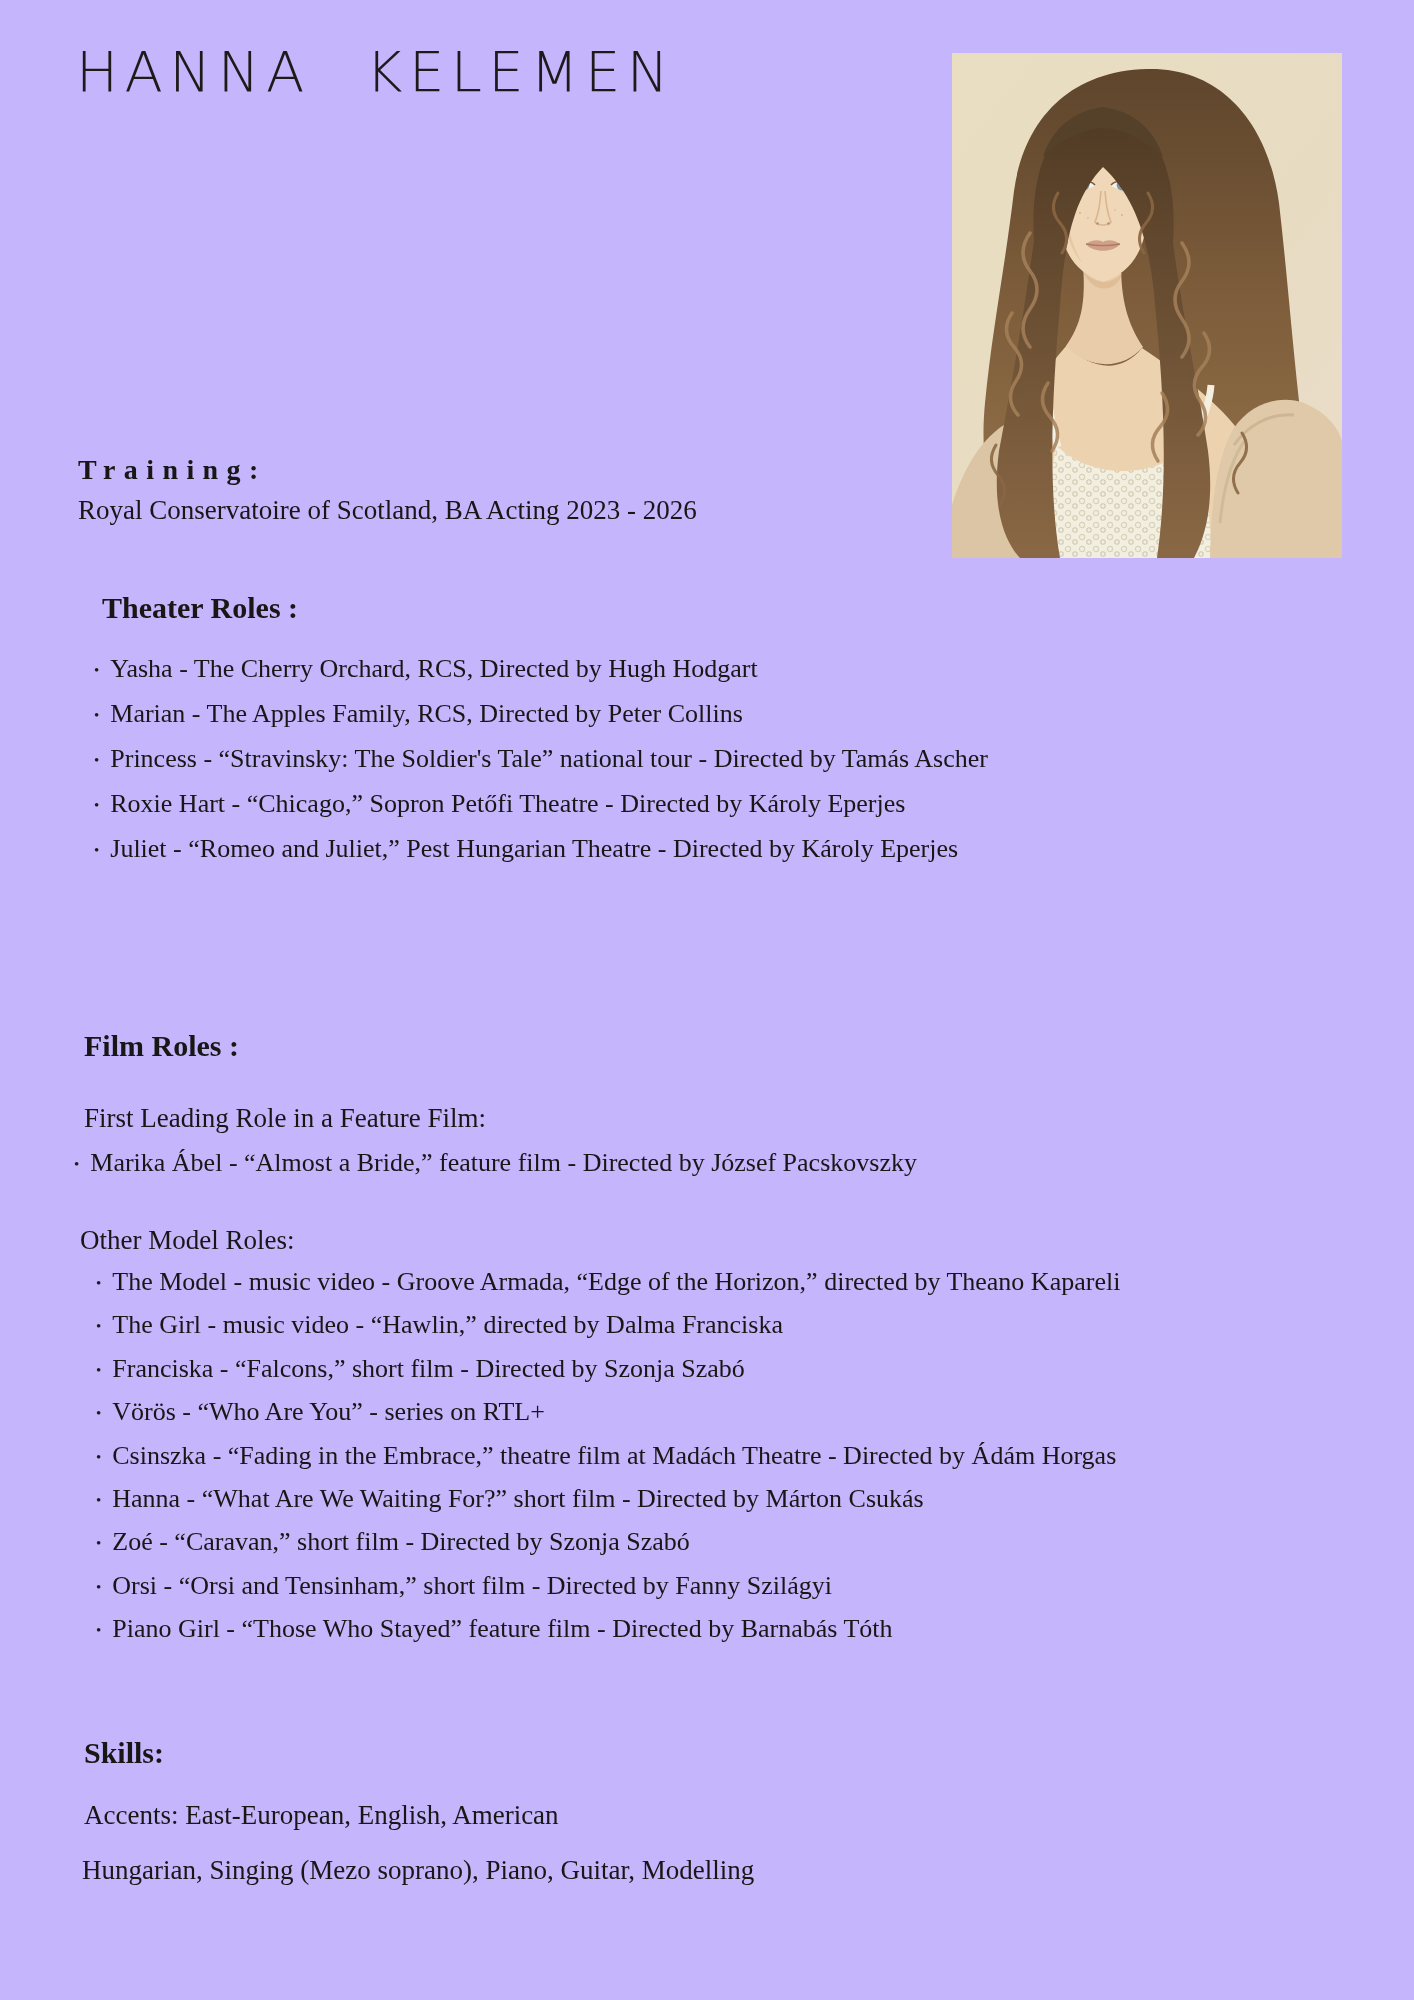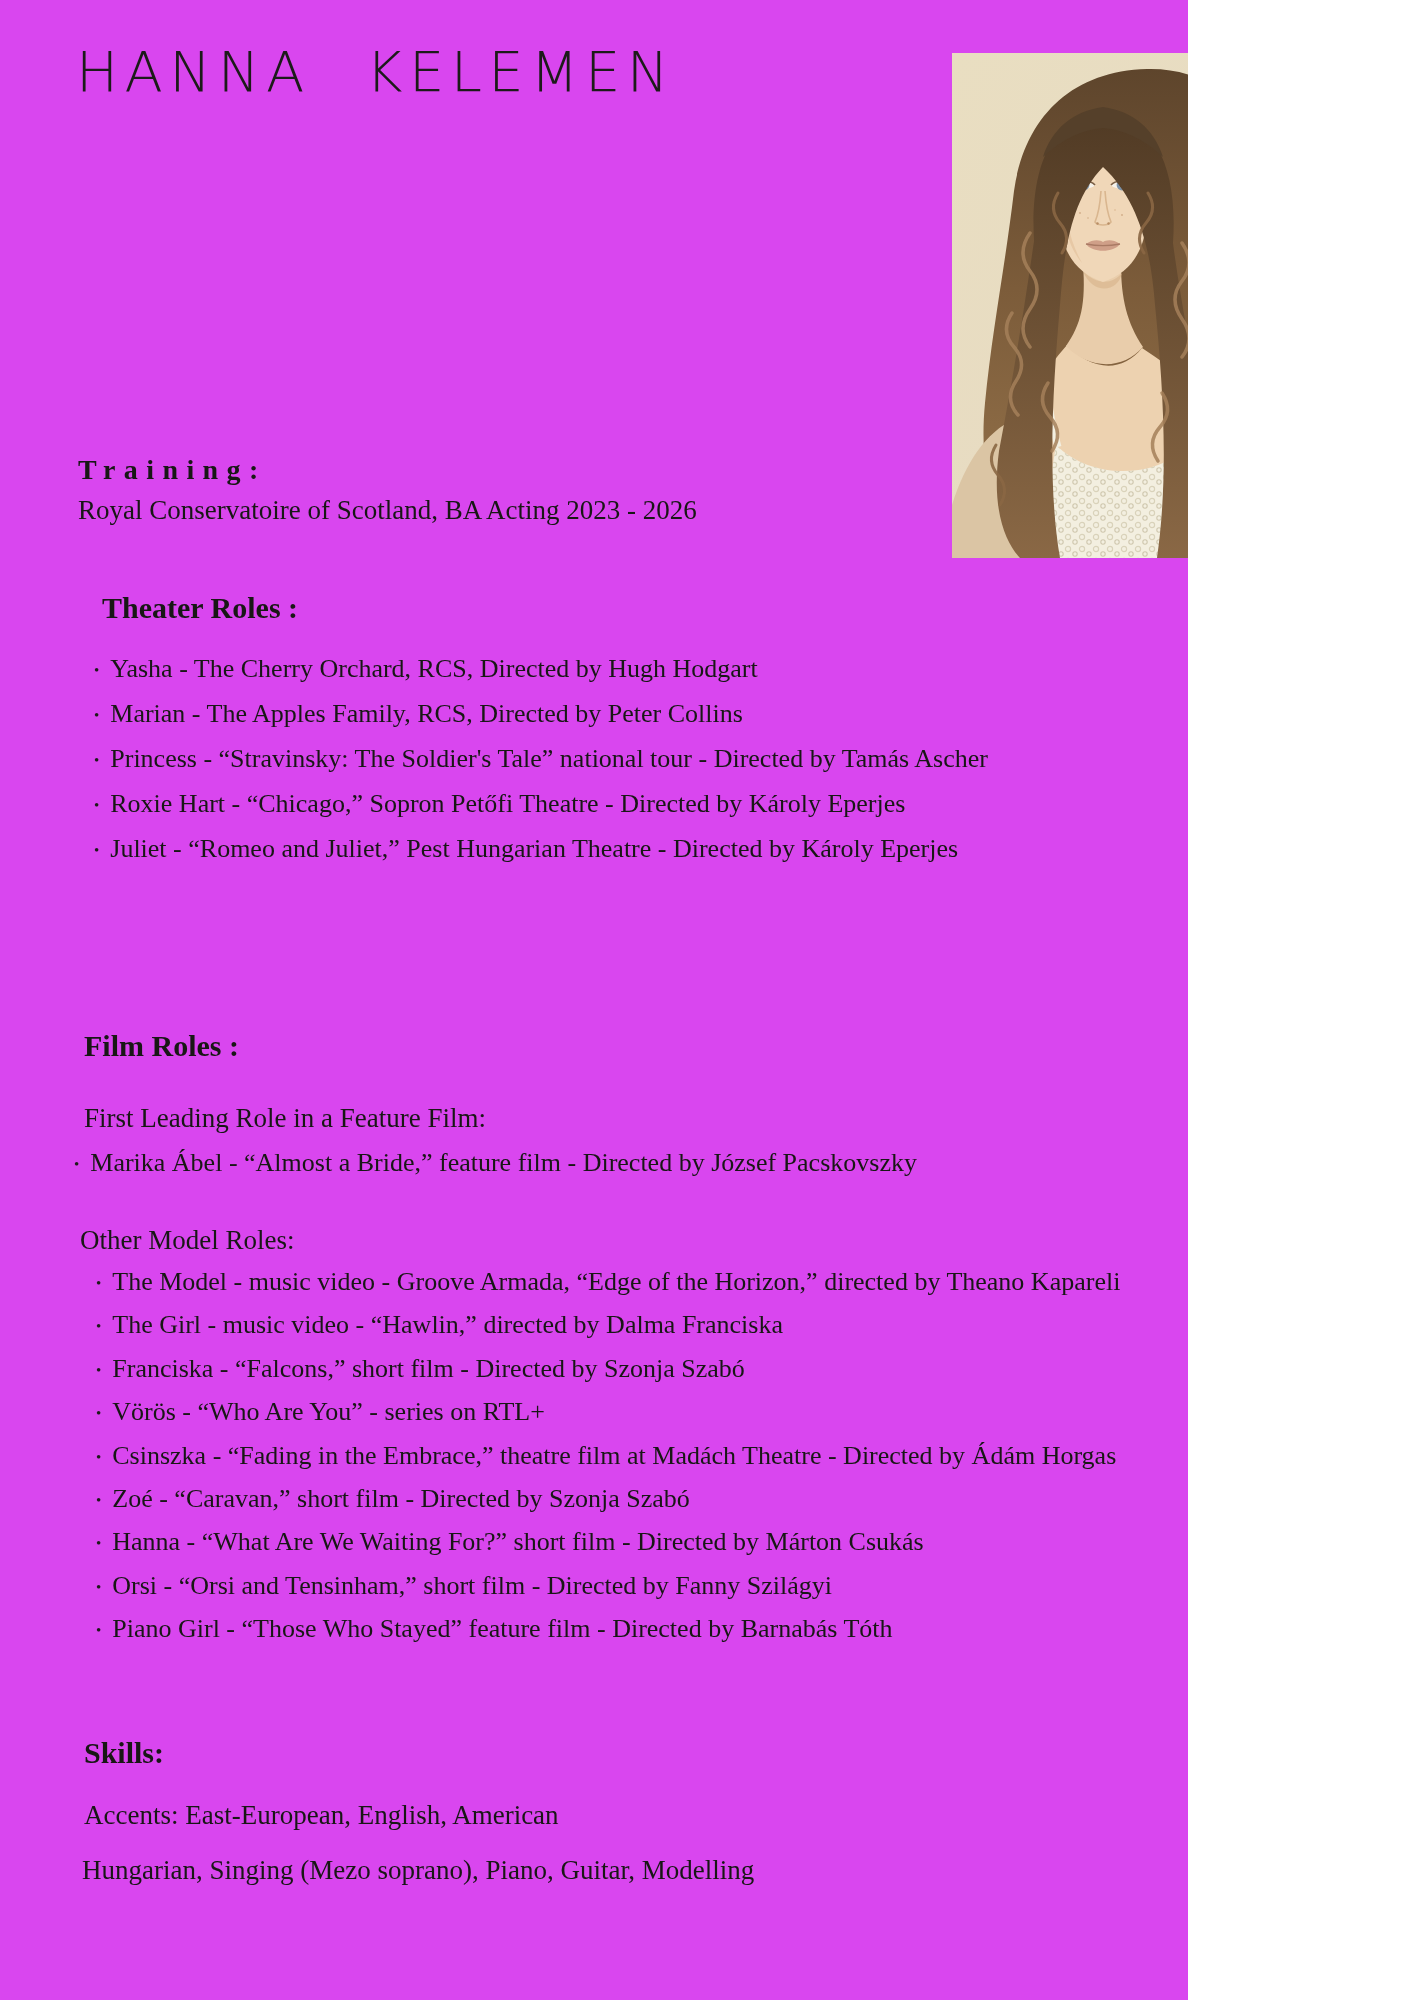--- a/index.html
+++ b/index.html
@@ -1,19 +1,19 @@
 <!DOCTYPE html>
 <html><head>
 <meta charset="utf-8">
 <style>
   html,body{margin:0;padding:0;background:#ffffff;}
   .page{
     position:relative;
-    width:1188px;height:2000px;
-    background:#d946ef;
+    width:1414px;height:2000px;
+    background:#c4b5fd;
     font-family:"Liberation Serif", serif;
     color:#181715;
     overflow:hidden;
   }
   .line{white-space:nowrap;}
   
   .title{
     position:absolute;left:76px;top:40px;
     font-family:"DejaVu Sans","Liberation Sans",sans-serif;
     font-weight:200;
@@ -81,22 +81,22 @@
   <div class="plain first-item li"><span class="b">•</span><span>Marika Ábel - “Almost a Bride,” feature film - Directed by József Pacskovszky</span></div>
 
   <div class="plain other-label line">Other Model Roles:</div>
 
   <div class="list other-list">
     <div class="li"><span class="b">•</span><span>The Model - music video - Groove Armada, “Edge of the Horizon,” directed by Theano Kapareli</span></div>
     <div class="li"><span class="b">•</span><span>The Girl - music video - “Hawlin,” directed by Dalma Franciska</span></div>
     <div class="li"><span class="b">•</span><span>Franciska - “Falcons,” short film - Directed by Szonja Szabó</span></div>
     <div class="li"><span class="b">•</span><span>Vörös - “Who Are You” - series on RTL+</span></div>
     <div class="li"><span class="b">•</span><span>Csinszka - “Fading in the Embrace,” theatre film at Madách Theatre - Directed by Ádám Horgas</span></div>
+    <div class="li"><span class="b">•</span><span>Hanna - “What Are We Waiting For?” short film - Directed by Márton Csukás</span></div>
     <div class="li"><span class="b">•</span><span>Zoé - “Caravan,” short film - Directed by Szonja Szabó</span></div>
-    <div class="li"><span class="b">•</span><span>Hanna - “What Are We Waiting For?” short film - Directed by Márton Csukás</span></div>
     <div class="li"><span class="b">•</span><span>Orsi - “Orsi and Tensinham,” short film - Directed by Fanny Szilágyi</span></div>
     <div class="li"><span class="b">•</span><span>Piano Girl - “Those Who Stayed” feature film - Directed by Barnabás Tóth</span></div>
   </div>
 
   <div class="sec-heading h-skills line">Skills:</div>
   <div class="plain accents-line line">Accents: East-European, English, American</div>
   <div class="plain other-skills-line line">Hungarian, Singing (Mezo soprano), Piano, Guitar, Modelling</div>
 
   <div class="photo">
     <svg viewBox="0 0 390 505" xmlns="http://www.w3.org/2000/svg">

